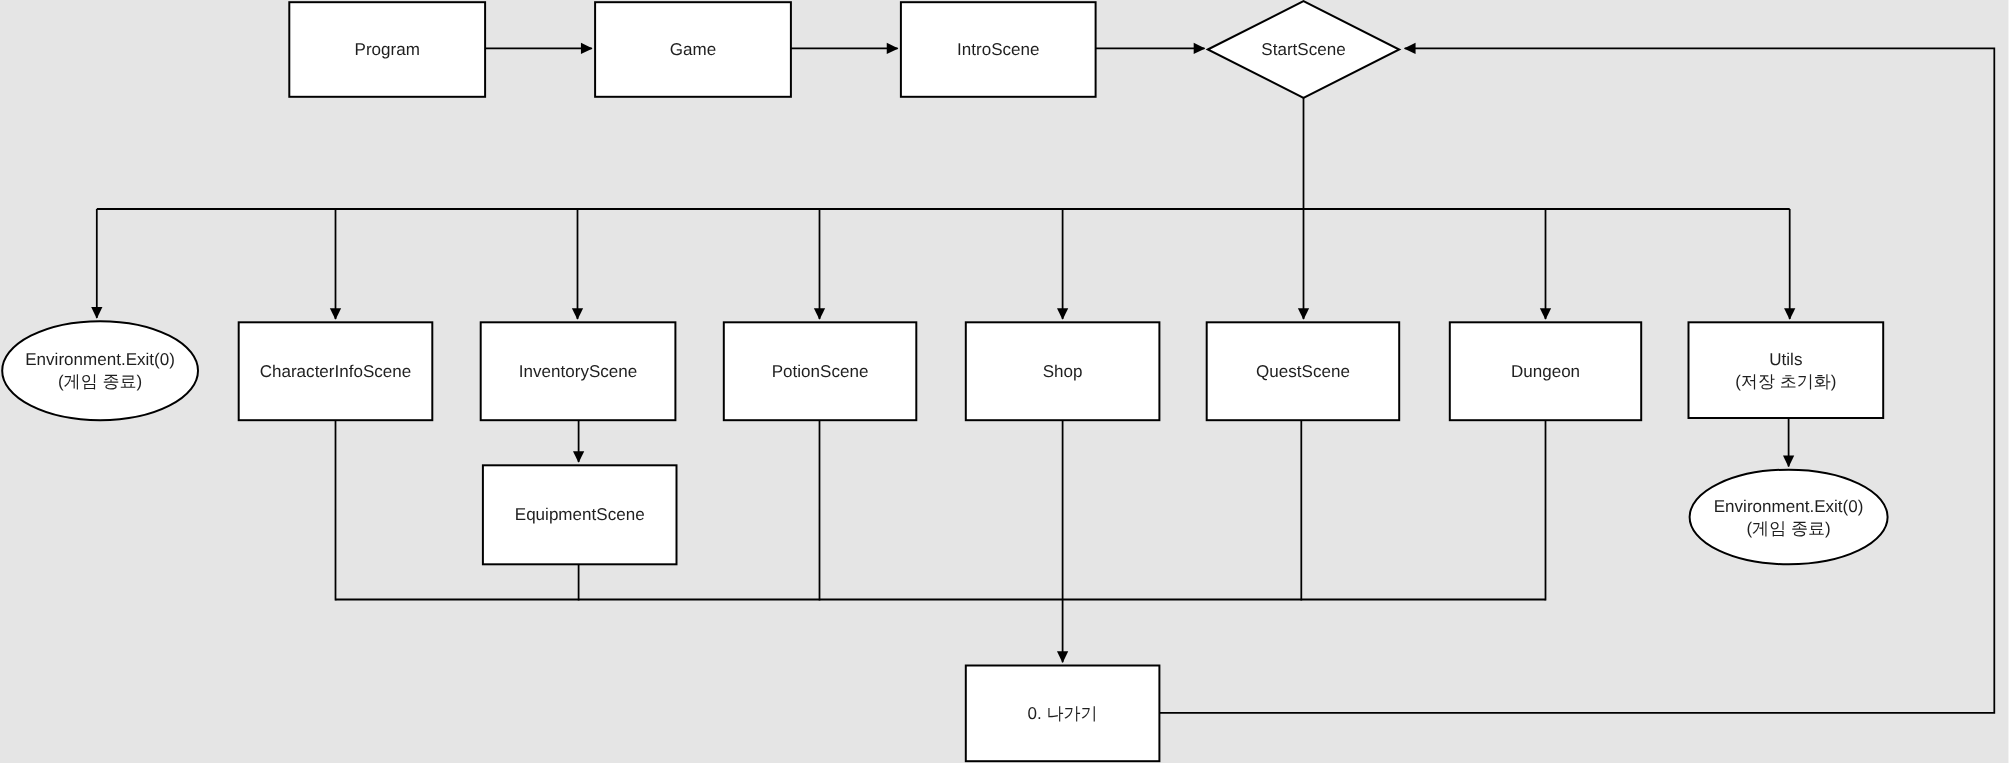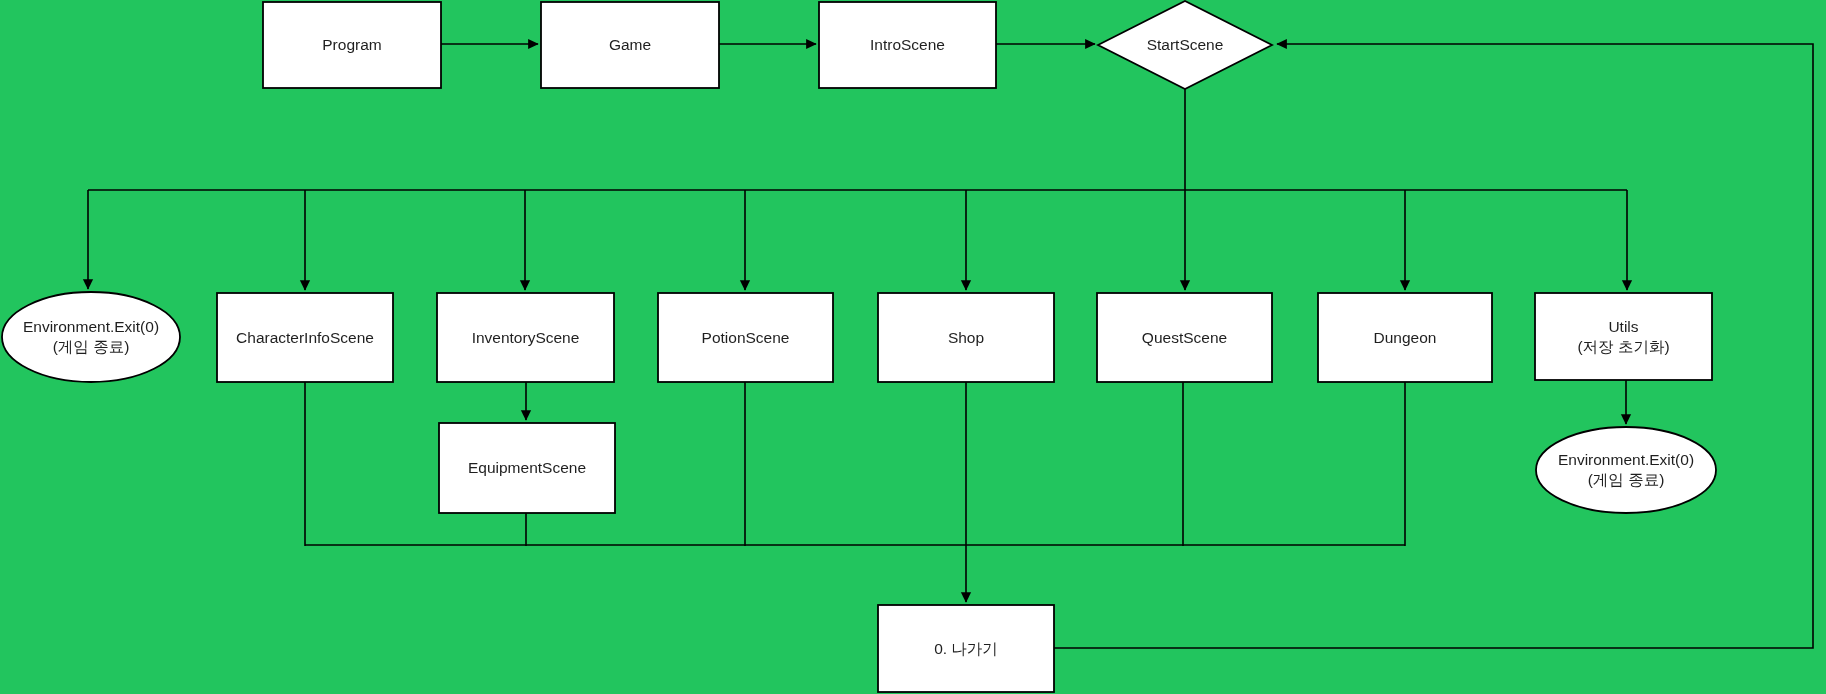--- a/index.html
+++ b/index.html
@@ -28,21 +28,21 @@
   .node-label {
     font-family: "Liberation Sans", "DejaVu Sans", sans-serif;
     font-size: 15.5px;
     fill: var(--text, #1f1f1f);
     text-anchor: middle;
   }
 </style>
 </head>
 <body>
 
-<div class="canvas-wrap" style="background: #22c55e; text-align: right;">
+<div class="canvas-wrap" style="background: #e5e5e5; text-align: right;">
   <svg id="diagram-svg" xmlns="http://www.w3.org/2000/svg" width="1826" height="694" viewBox="0 0 1826 694">
     <defs>
       <marker id="arrow-head" viewBox="0 0 10 10" refX="8.6" refY="5" markerWidth="7.6" markerHeight="7.6" orient="auto-start-reverse">
         <path d="M0.5,0.8 L9.2,5 L0.5,9.2 Z" fill="#000000" stroke="none"></path>
       </marker>
     </defs>
     <g id="edges-layer">
         <polyline points="441,44 538,44" class="edge" marker-end="url(#arrow-head)"></polyline>
         <polyline points="719,44 816,44" class="edge" marker-end="url(#arrow-head)"></polyline>
         <polyline points="996,44 1095,44" class="edge" marker-end="url(#arrow-head)"></polyline>

